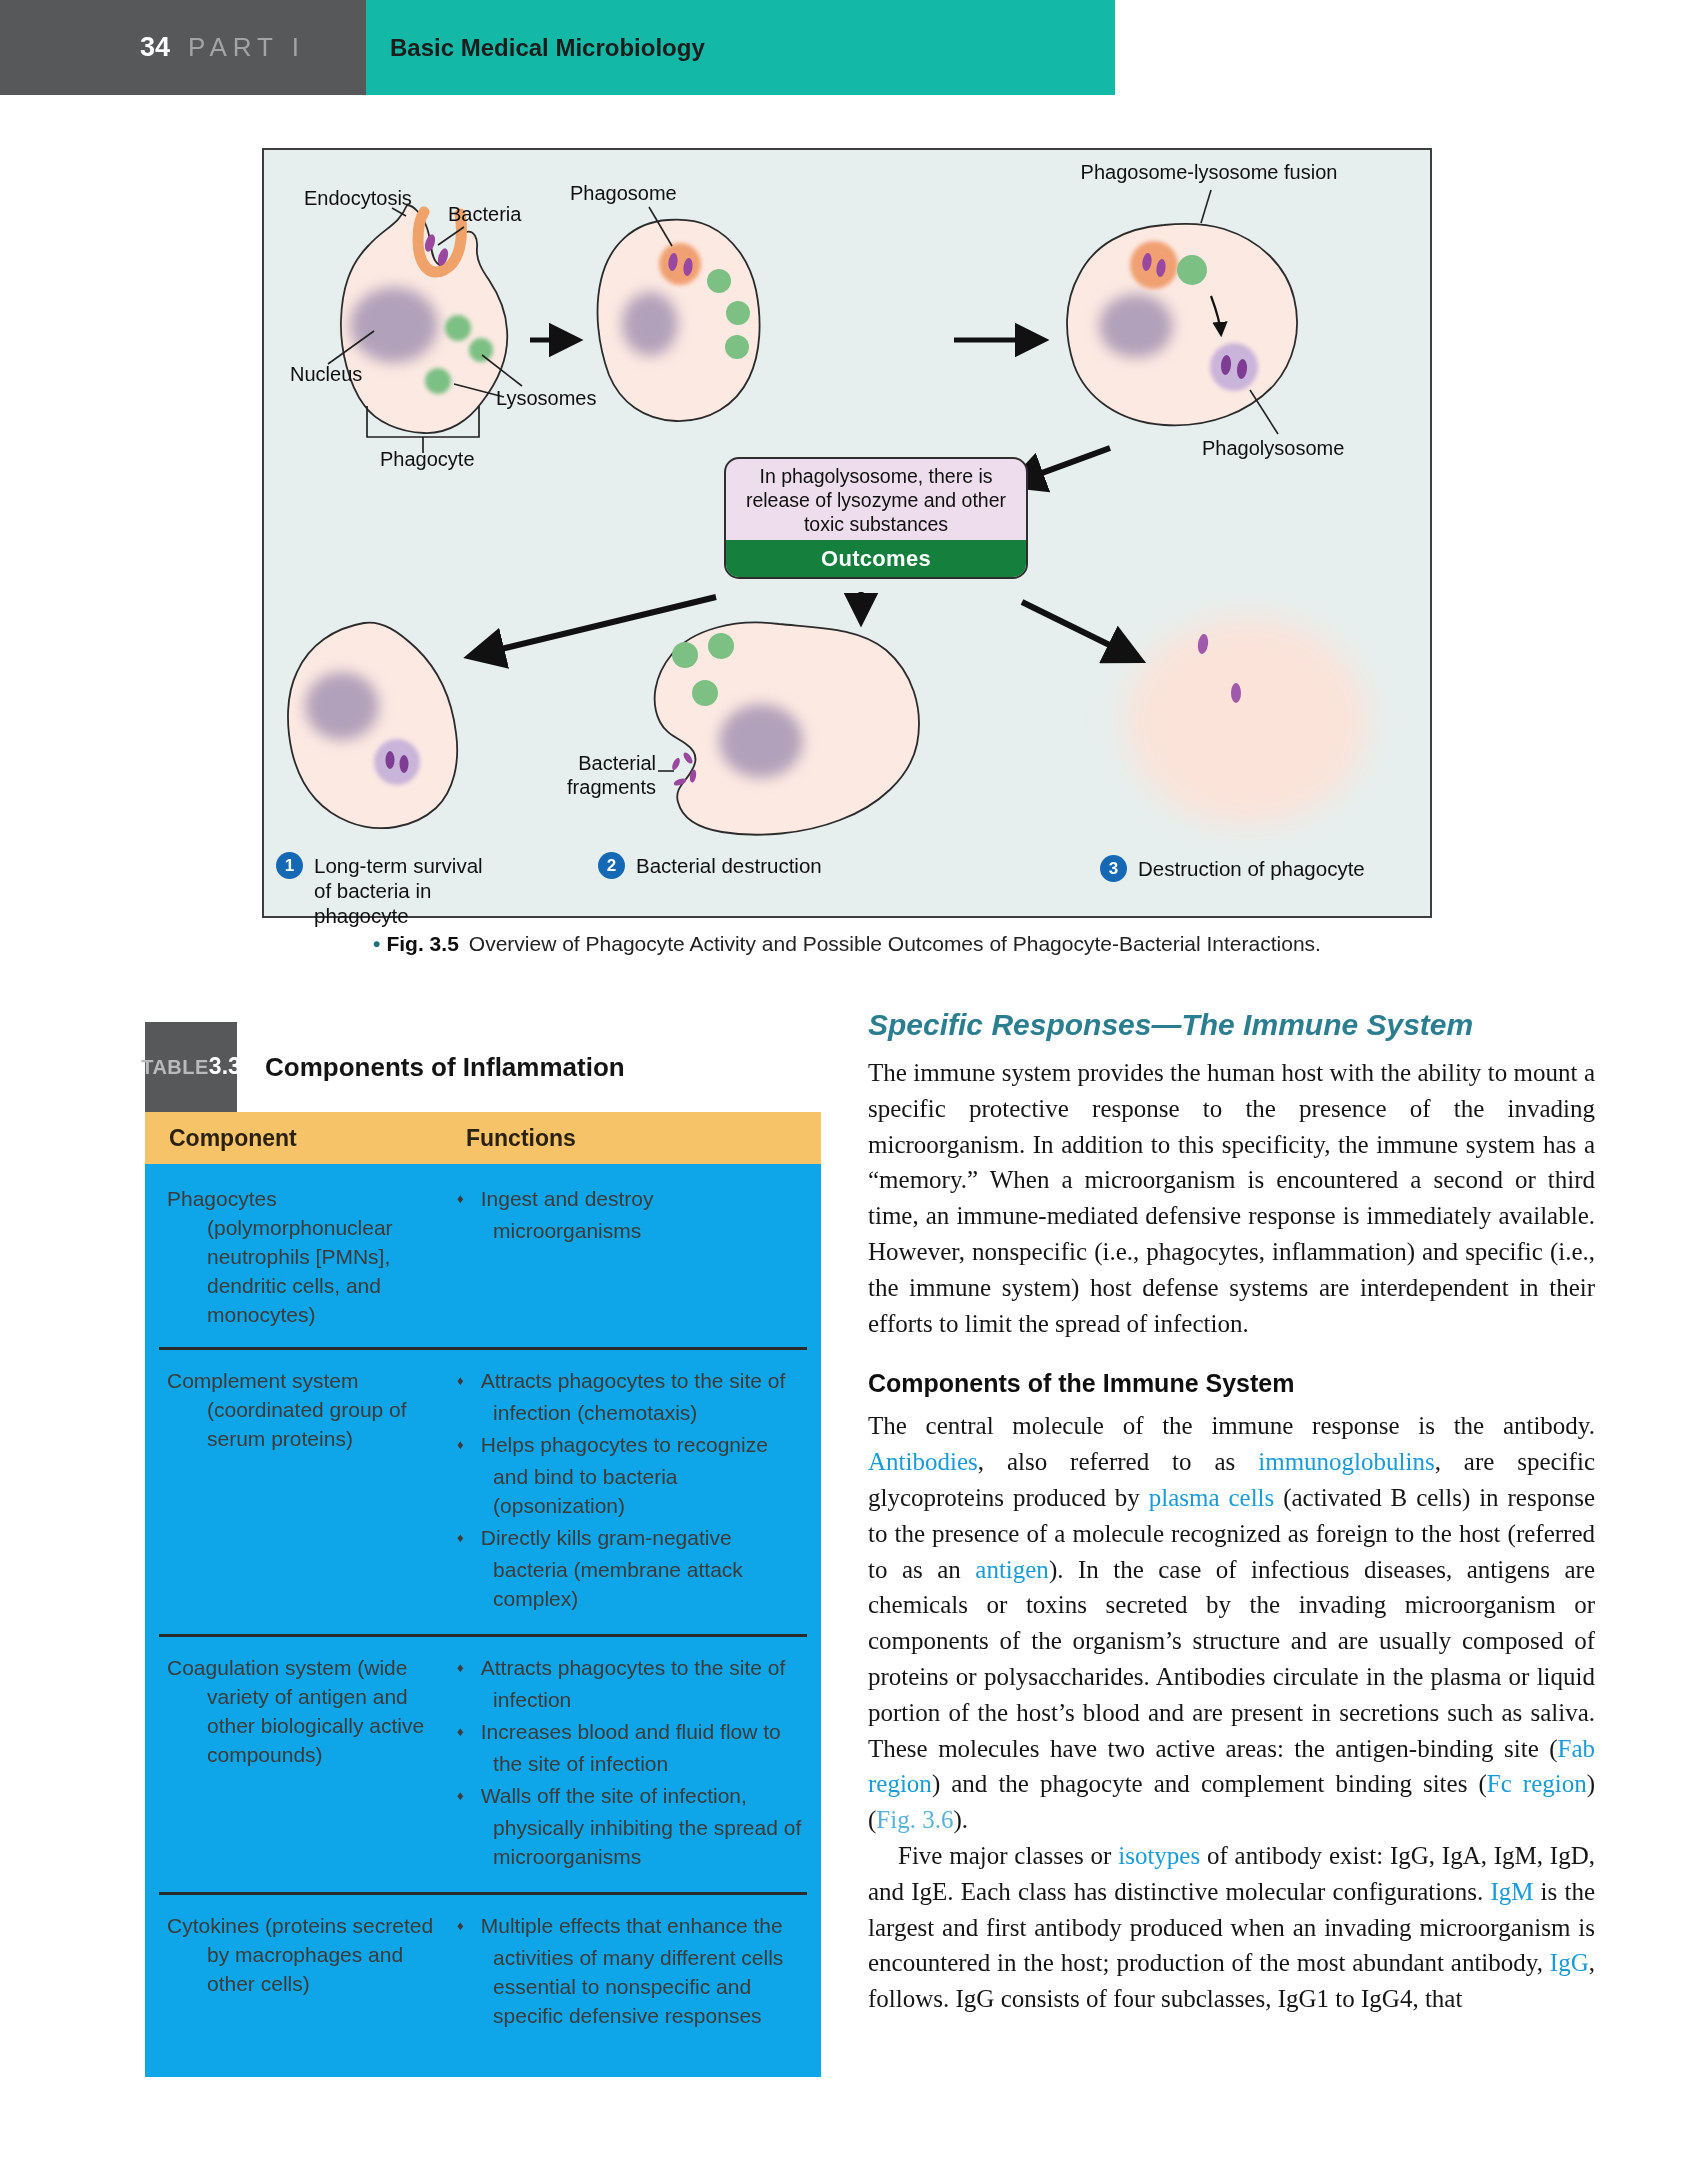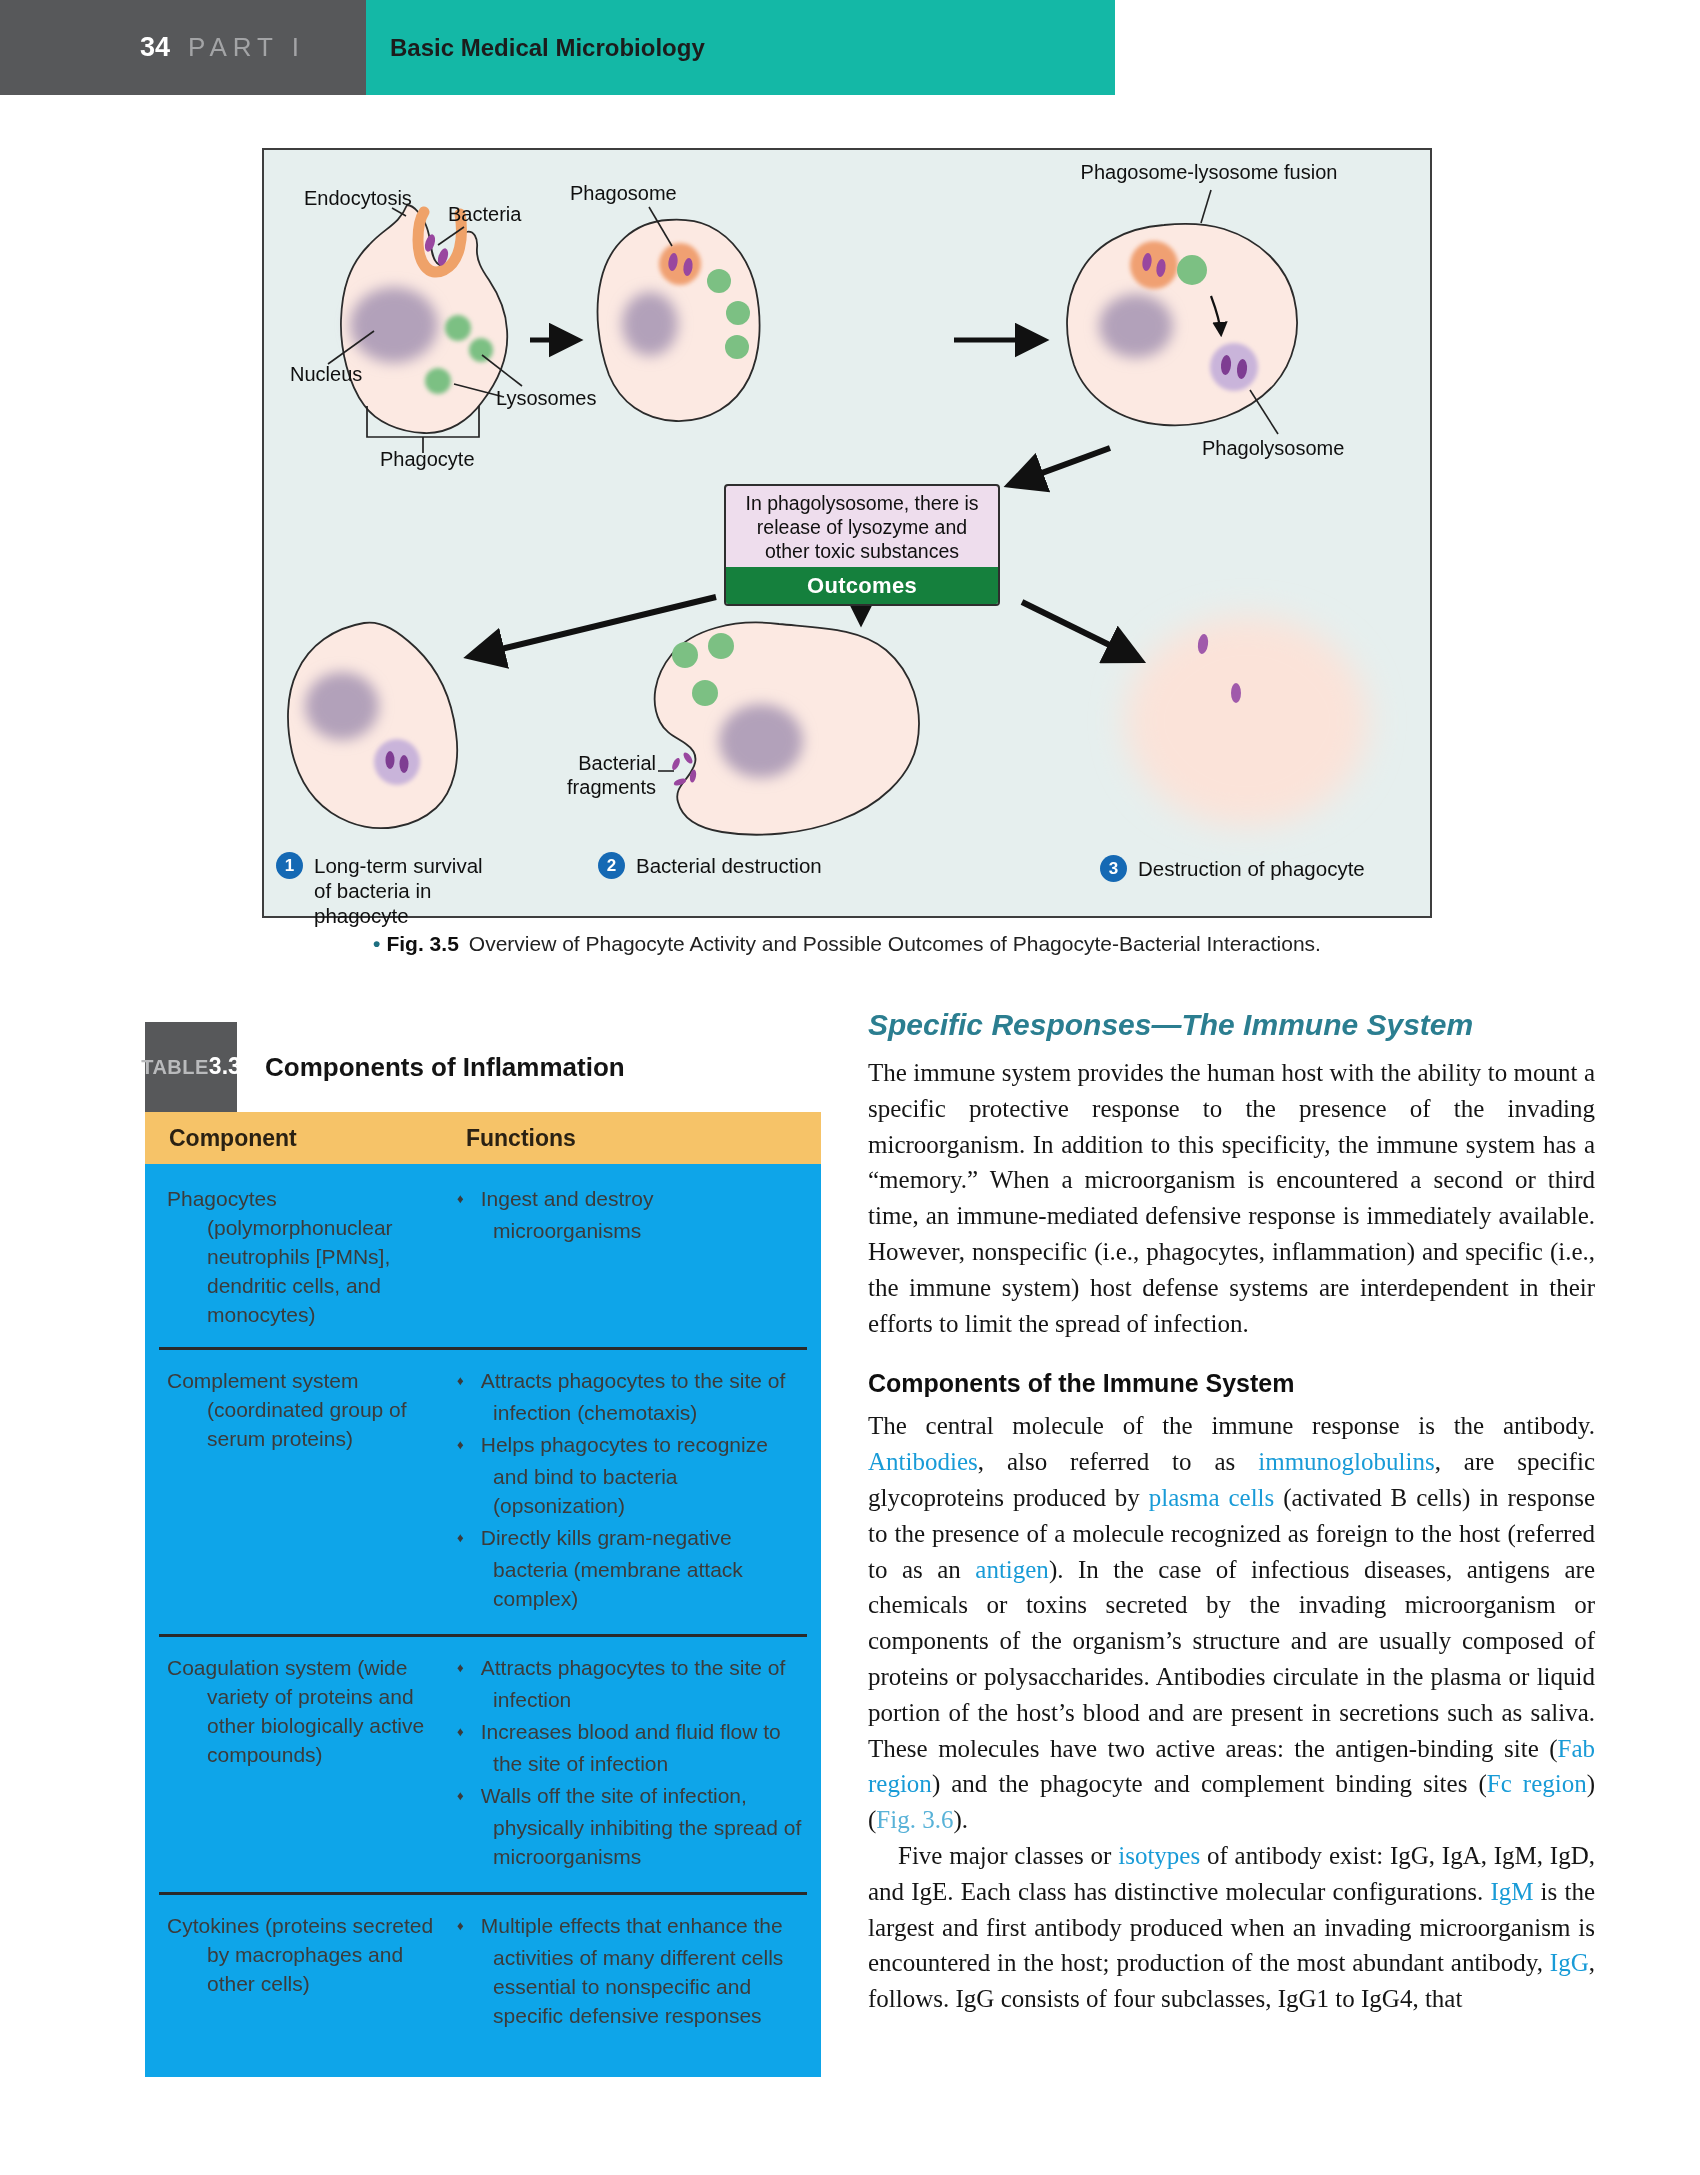--- a/index.html
+++ b/index.html
@@ -14,22 +14,22 @@
   .mast-part{color:#a3a4a6;font-size:26px;letter-spacing:6px;font-weight:500}
   .mast-cream{position:absolute;left:366px;top:0;width:749px;height:95px;background:#14b8a6;
     display:flex;align-items:center;padding-left:24px}
   .mast-chapter{font-weight:bold;font-size:24px;color:#1c1c1c}
 
   
   .fig{position:absolute;left:262px;top:148px;width:1170px;height:770px;background:#e6efee;
     border:2px solid #3e3e3e}
   .fig svg{position:absolute;left:0;top:0}
   .fig-label{position:absolute;font-size:20px;line-height:24px;color:#101010}
-  .pbox{position:absolute;left:460px;top:334px;width:276px;height:122px;border:2px solid #2e2e2e;
-    border-radius:4px;overflow:hidden;display:flex;flex-direction:column;background:#eedded}
+  .pbox{position:absolute;left:460px;top:307px;width:304px;height:122px;border:2px solid #2e2e2e;
+    border-radius:15px;overflow:hidden;display:flex;flex-direction:column;background:#eedded}
   .pbox-top{flex:1;display:flex;align-items:center;justify-content:center;text-align:center;
     font-size:19.5px;line-height:24px;padding:4px 8px;color:#101010}
   .pbox-bar{height:37px;background:#15803d;color:#fff;font-weight:bold;font-size:22px;
     display:flex;align-items:center;justify-content:center;letter-spacing:.3px}
   .outcome{position:absolute;display:flex;gap:11px;align-items:flex-start}
   .badge{width:27px;height:27px;border-radius:50%;background:#1569b4;color:#fff;font-weight:bold;
     font-size:17px;display:flex;align-items:center;justify-content:center;flex:none}
   .outcome-label{font-size:20.5px;line-height:25px;color:#101010;padding-top:1px}
   .caption{position:absolute;left:262px;top:932px;width:1170px;text-align:center;font-size:21px;color:#222}
   .caption .bullet{color:#1d6f80;font-weight:bold;margin-right:6px}
@@ -272,21 +272,21 @@
             <span>Complement system (coordinated group of serum proteins)</span>
           </div>
         <ul class="funcs">
           <li>Attracts phagocytes to the site of infection (chemotaxis)</li>
           <li>Helps phagocytes to recognize and bind to bacteria (opsonization)</li>
           <li>Directly kills gram-negative bacteria (membrane attack complex)</li>
         </ul>
       </div>
       <div class="tbl-row">
         <div class="comp">
-            <span>Coagulation system (wide variety of proteins and other biologically active compounds)</span>
+            <span>Coagulation system (wide variety of antigen and other biologically active compounds)</span>
           </div>
         <ul class="funcs">
           <li>Attracts phagocytes to the site of infection</li>
           <li>Increases blood and fluid flow to the site of infection</li>
           <li>Walls off the site of infection, physically inhibiting the spread of microorganisms</li>
         </ul>
       </div>
       <div class="tbl-row">
         <div class="comp">
             <span>Cytokines (proteins secreted by macrophages and other cells)</span>

